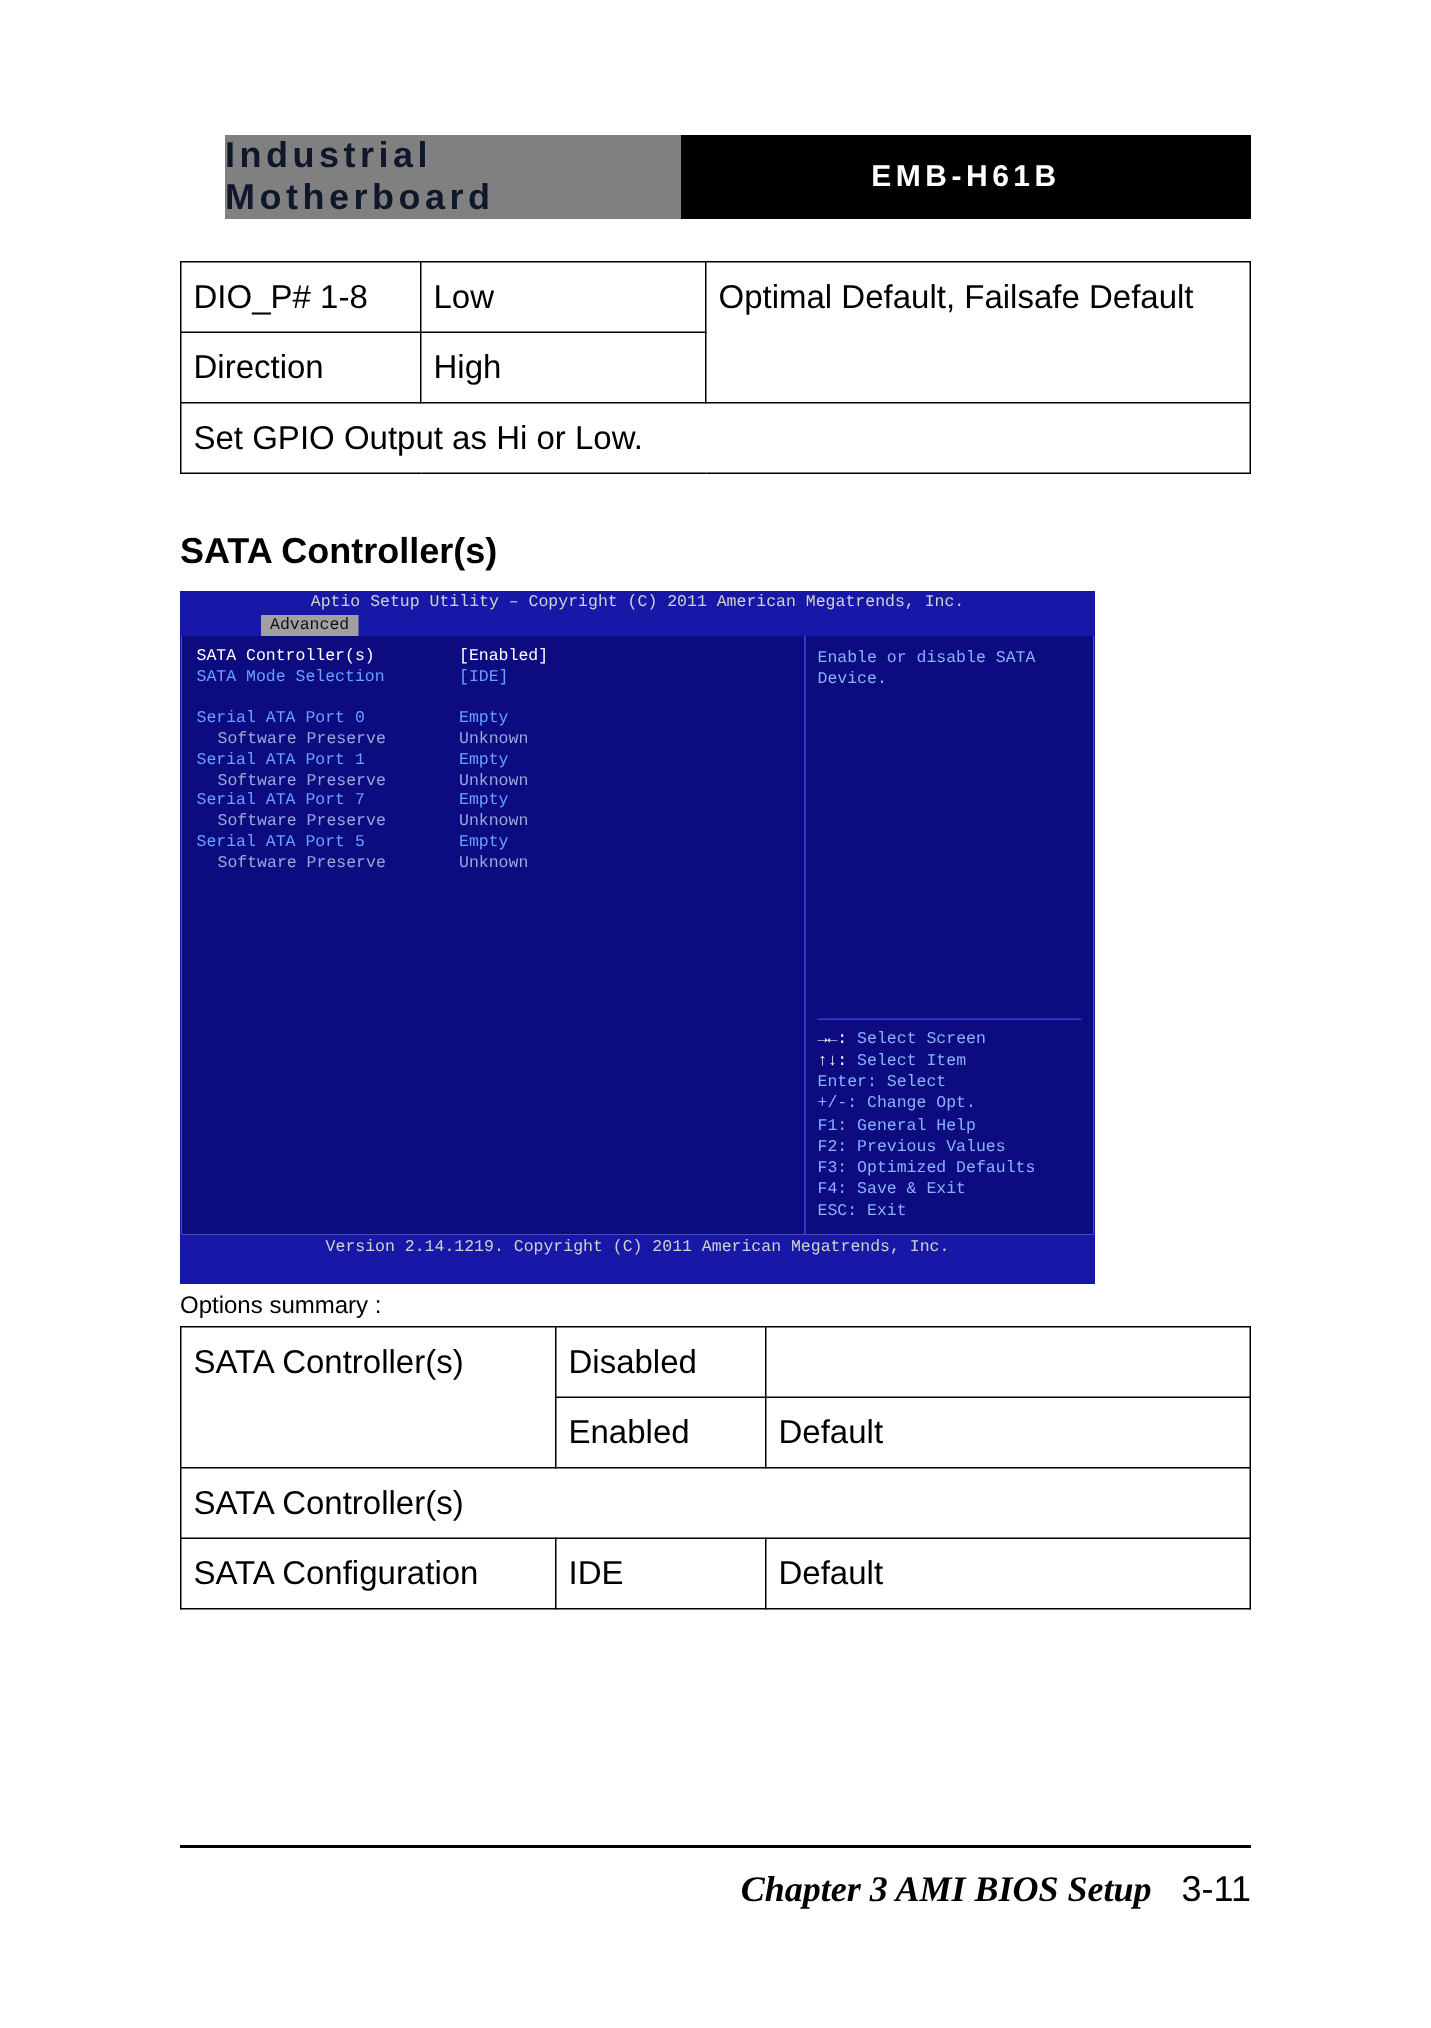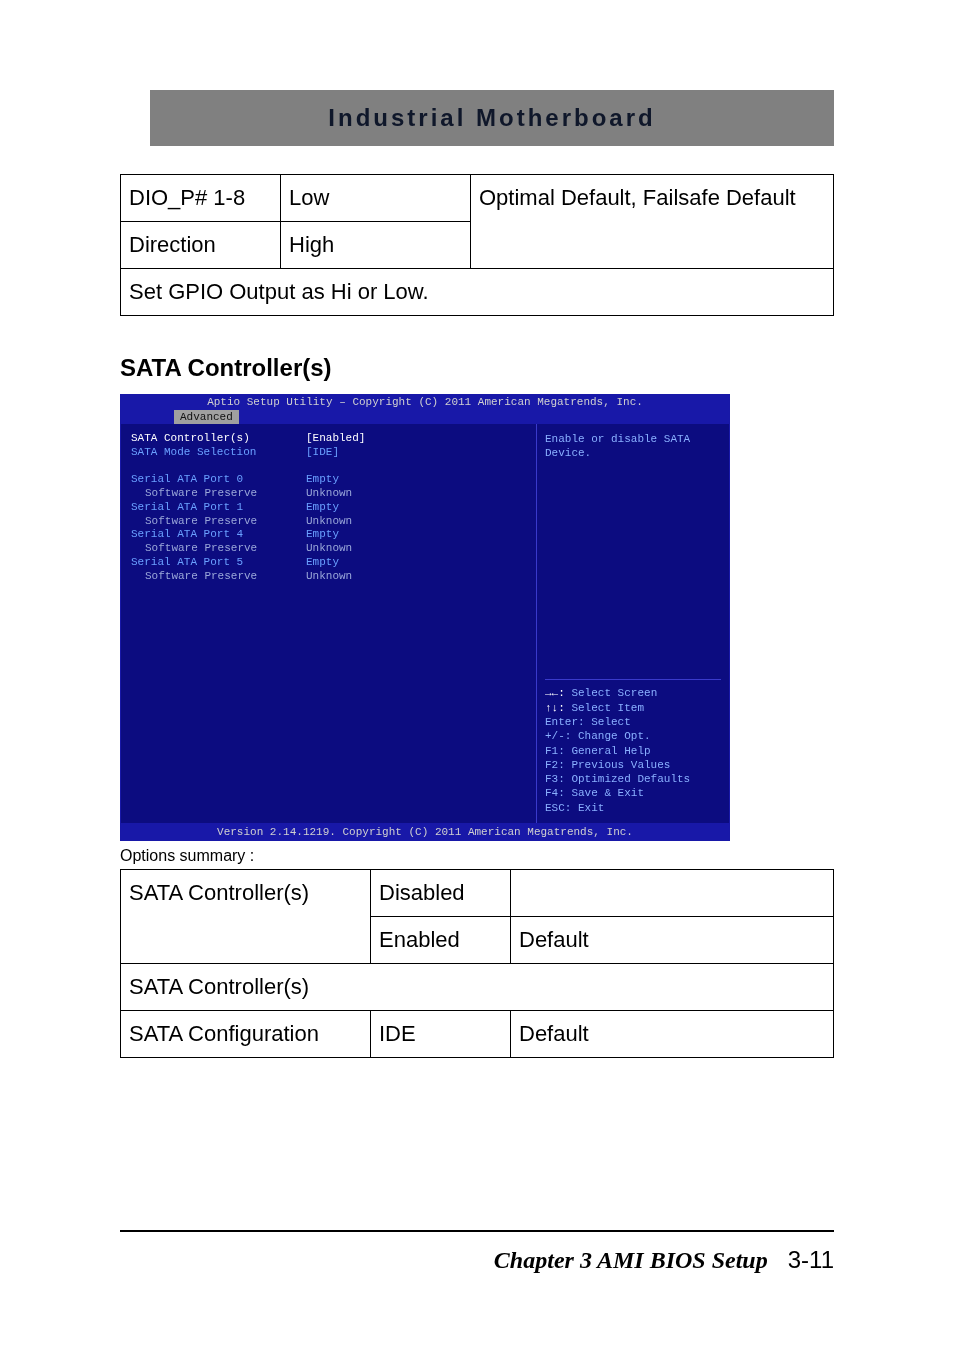--- a/index.html
+++ b/index.html
@@ -133,21 +133,21 @@
     justify-content: space-between;
     line-height: 1.3;
   }
   .bios-help { color: #8ab0ff; }
   .bios-keys { color: #8ab0ff; border-top: 1px solid #3a3acc; padding-top: 6px; margin-top: 6px; }
   .bios-keys .w { color: #fff; }
   .bios-footer {
     background: #1818a8;
     color: #d0d0d0;
     text-align: center;
-    padding: 2px 0 3px 0;
+    padding: 2px 0 18px 0;
   }
 
   
   .col1b { width: 250px; }
   .col2b { width: 140px; }
 
   
   .page-footer-line {
     position: absolute;
     left: 120px;
@@ -167,20 +167,21 @@
     font-family: "Times New Roman", serif;
   }
 </style>
 </head>
 <body>
 
 <div class="page">
 
   <div class="header-banner">
     <div class="header-left">Industrial Motherboard</div>
+    <div class="header-right">EMB-H61B</div>
   </div>
 
   <table class="options">
     <tbody>
         <tr>
       <td class="col1">DIO_P# 1-8</td>
       <td class="col2">Low</td>
       <td rowspan="2">Optimal Default, Failsafe Default</td>
     </tr>
     <tr>
@@ -221,21 +222,21 @@
           </div>
           <div class="row">
             <span class="lbl">Serial ATA Port 1</span>
             <span class="val">Empty</span>
           </div>
           <div class="row gray">
             <span class="lbl"><span class="indent">Software Preserve</span></span>
             <span class="val">Unknown</span>
           </div>
           <div class="row">
-            <span class="lbl">Serial ATA Port 4</span>
+            <span class="lbl">Serial ATA Port 7</span>
             <span class="val">Empty</span>
           </div>
           <div class="row gray">
             <span class="lbl"><span class="indent">Software Preserve</span></span>
             <span class="val">Unknown</span>
           </div>
           <div class="row">
             <span class="lbl">Serial ATA Port 5</span>
             <span class="val">Empty</span>
           </div>

